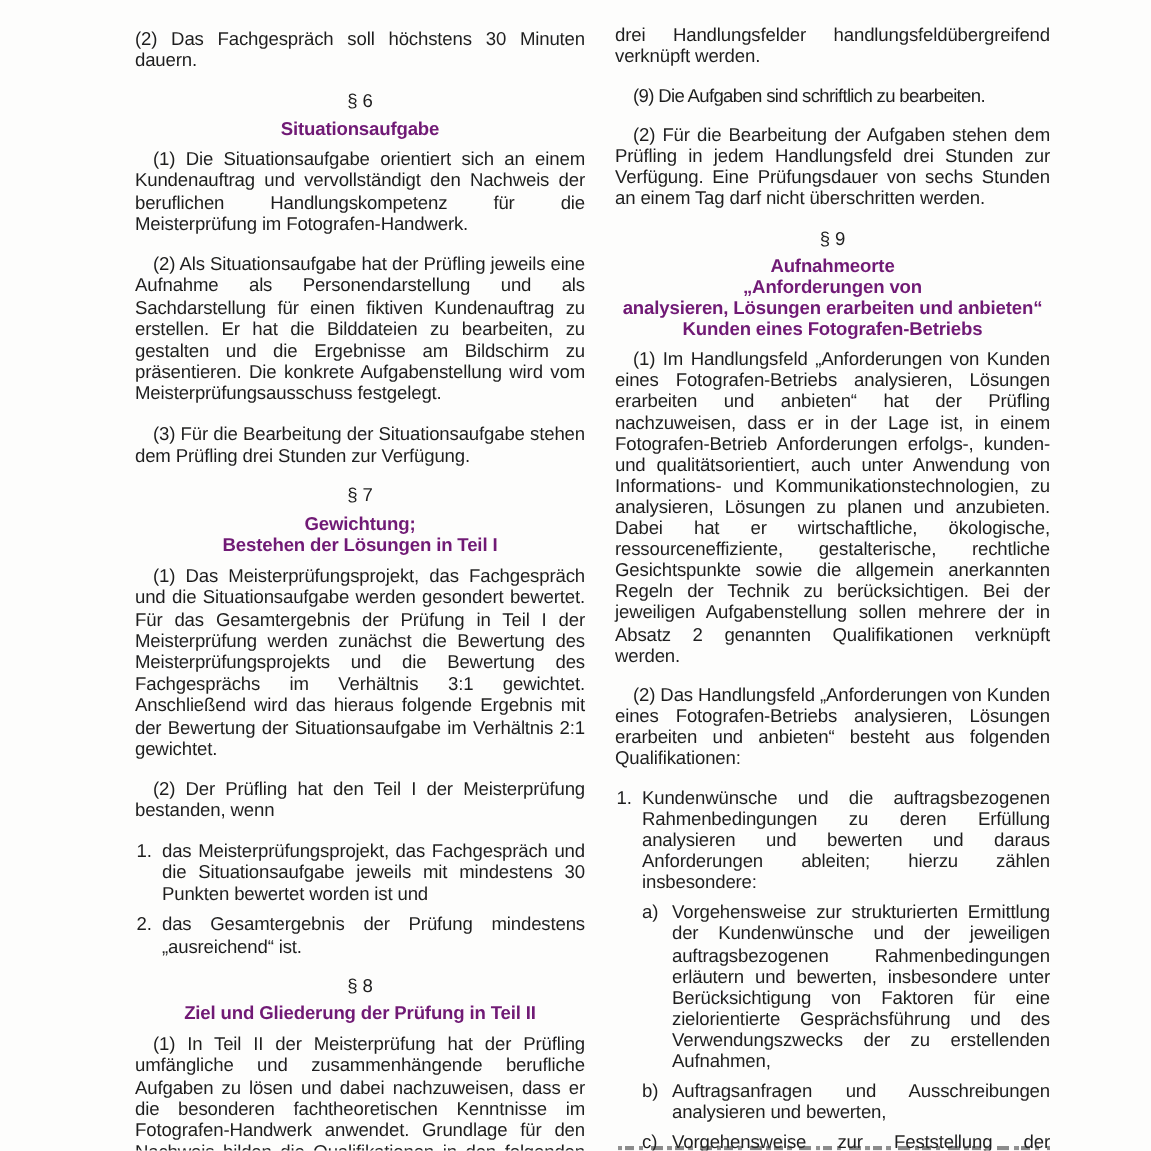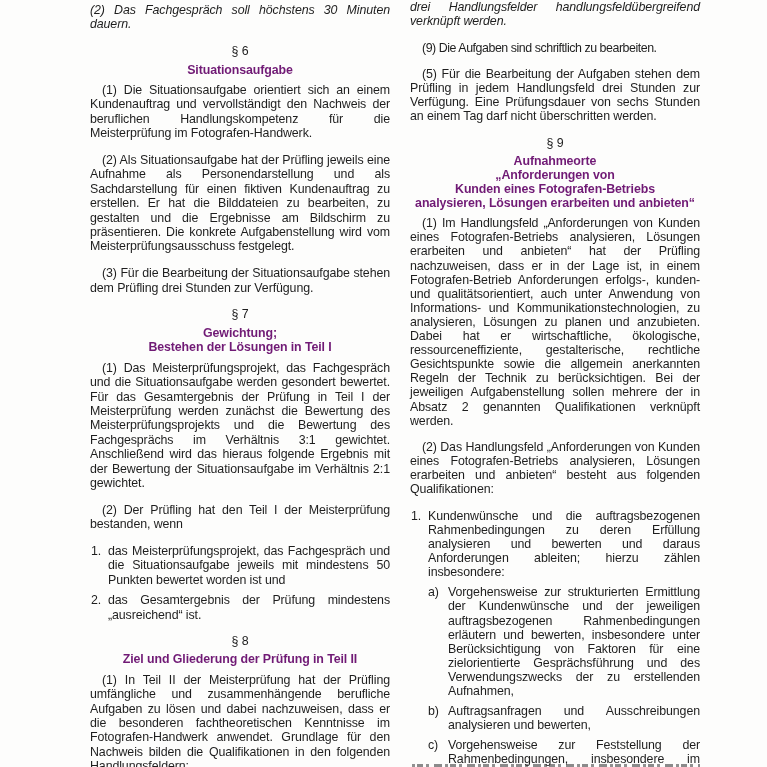--- a/index.html
+++ b/index.html
@@ -14,21 +14,21 @@
   .page{position:absolute;inset:0;background:#fdfdfc;}
   .col{
     position:absolute;top:0;
     font-size:12.4px;
     letter-spacing:-0.1px;
     text-align:justify;
   }
   .col-left{left:90px;width:300px;line-height:14.4px;padding-top:3px;}
   .col-right{left:410px;width:290px;line-height:14.1px;}
   .para{text-indent:12px;margin-top:6px;}
-  .para.cont{text-indent:0;margin-top:0;font-style:italic;}
+  .para.cont{text-indent:0;margin-top:16px;}
   .cut-top{margin-top:-8px;}
   .fit{letter-spacing:-0.45px;}
   .section-num{
     text-align:center;text-indent:0;
     margin-top:12px;margin-bottom:4px;
   }
   .heading{
     display:flex;flex-direction:column;align-items:center;
     font-weight:bold;color:#701a75;
     margin-bottom:3px;
@@ -69,46 +69,46 @@
 
     <div class="section-num">§ 7</div>
     <div class="heading">
       <div class="heading-line">Gewichtung;</div>
       <div class="heading-line">Bestehen der Lösungen in Teil I</div>
     </div>
     <p class="para">(1) Das Meisterprüfungsprojekt, das Fachgespräch und die Situationsaufgabe werden gesondert bewertet. Für das Gesamtergebnis der Prüfung in Teil I der Meisterprüfung werden zunächst die Bewertung des Meisterprüfungsprojekts und die Bewertung des Fachgesprächs im Verhältnis 3:1 gewichtet. Anschließend wird das hieraus folgende Ergebnis mit der Bewertung der Situationsaufgabe im Verhältnis 2:1 gewichtet.</p>
     <p class="para">(2) Der Prüfling hat den Teil I der Meisterprüfung bestanden, wenn</p>
     <div class="li">
       <span class="marker">1.</span>
-      <span>das Meisterprüfungsprojekt, das Fachgespräch und die Situationsaufgabe jeweils mit mindestens 50 Punkten bewertet worden ist und</span>
+      <span>das Meisterprüfungsprojekt, das Fachgespräch und die Situationsaufgabe jeweils mit mindestens 30 Punkten bewertet worden ist und</span>
     </div>
     <div class="li">
       <span class="marker">2.</span>
       <span>das Gesamtergebnis der Prüfung mindestens „ausreichend“ ist.</span>
     </div>
 
     <div class="section-num">§ 8</div>
     <div class="heading">
       <div class="heading-line">Ziel und Gliederung der Prüfung in Teil II</div>
     </div>
     <p class="para">(1) In Teil II der Meisterprüfung hat der Prüfling umfängliche und zusammenhängende berufliche Aufgaben zu lösen und dabei nachzuweisen, dass er die besonderen fachtheoretischen Kenntnisse im Fotografen-Handwerk anwendet. Grundlage für den Nachweis bilden die Qualifikationen in den folgenden Handlungsfeldern:</p>
 
   </div>
 
   <div class="col col-right">
     <p class="para cont cut-top">drei Handlungsfelder handlungsfeldübergreifend verknüpft werden.</p>
     <p class="para fit">(9) Die Aufgaben sind schriftlich zu bearbeiten.</p>
-    <p class="para">(5) Für die Bearbeitung der Aufgaben stehen dem Prüfling in jedem Handlungsfeld drei Stunden zur Verfügung. Eine Prüfungsdauer von sechs Stunden an einem Tag darf nicht überschritten werden.</p>
+    <p class="para">(2) Für die Bearbeitung der Aufgaben stehen dem Prüfling in jedem Handlungsfeld drei Stunden zur Verfügung. Eine Prüfungsdauer von sechs Stunden an einem Tag darf nicht überschritten werden.</p>
 
     <div class="section-num">§ 9</div>
     <div class="heading">
       <div class="heading-line">Aufnahmeorte</div>
       <div class="heading-line">„Anforderungen von</div>
+      <div class="heading-line">analysieren, Lösungen erarbeiten und anbieten“</div>
       <div class="heading-line">Kunden eines Fotografen-Betriebs</div>
-      <div class="heading-line">analysieren, Lösungen erarbeiten und anbieten“</div>
     </div>
     <p class="para">(1) Im Handlungsfeld „Anforderungen von Kunden eines Fotografen-Betriebs analysieren, Lösungen erarbeiten und anbieten“ hat der Prüfling nachzuweisen, dass er in der Lage ist, in einem Fotografen-Betrieb Anforderungen erfolgs-, kunden- und qualitätsorientiert, auch unter Anwendung von Informations- und Kommunikationstechnologien, zu analysieren, Lösungen zu planen und anzubieten. Dabei hat er wirtschaftliche, ökologische, ressourceneffiziente, gestalterische, rechtliche Gesichtspunkte sowie die allgemein anerkannten Regeln der Technik zu berücksichtigen. Bei der jeweiligen Aufgabenstellung sollen mehrere der in Absatz 2 genannten Qualifikationen verknüpft werden.</p>
     <p class="para">(2) Das Handlungsfeld „Anforderungen von Kunden eines Fotografen-Betriebs analysieren, Lösungen erarbeiten und anbieten“ besteht aus folgenden Qualifikationen:</p>
     <div class="li">
       <span class="marker">1.</span>
       <span>Kundenwünsche und die auftragsbezogenen Rahmenbedingungen zu deren Erfüllung analysieren und bewerten und daraus Anforderungen ableiten; hierzu zählen insbesondere:</span>
     </div>
     <div class="li alpha">
       <span class="marker">a)</span>
       <span>Vorgehensweise zur strukturierten Ermittlung der Kundenwünsche und der jeweiligen auftragsbezogenen Rahmenbedingungen erläutern und bewerten, insbesondere unter Berücksichtigung von Faktoren für eine zielorientierte Gesprächsführung und des Verwendungszwecks der zu erstellenden Aufnahmen,</span>

